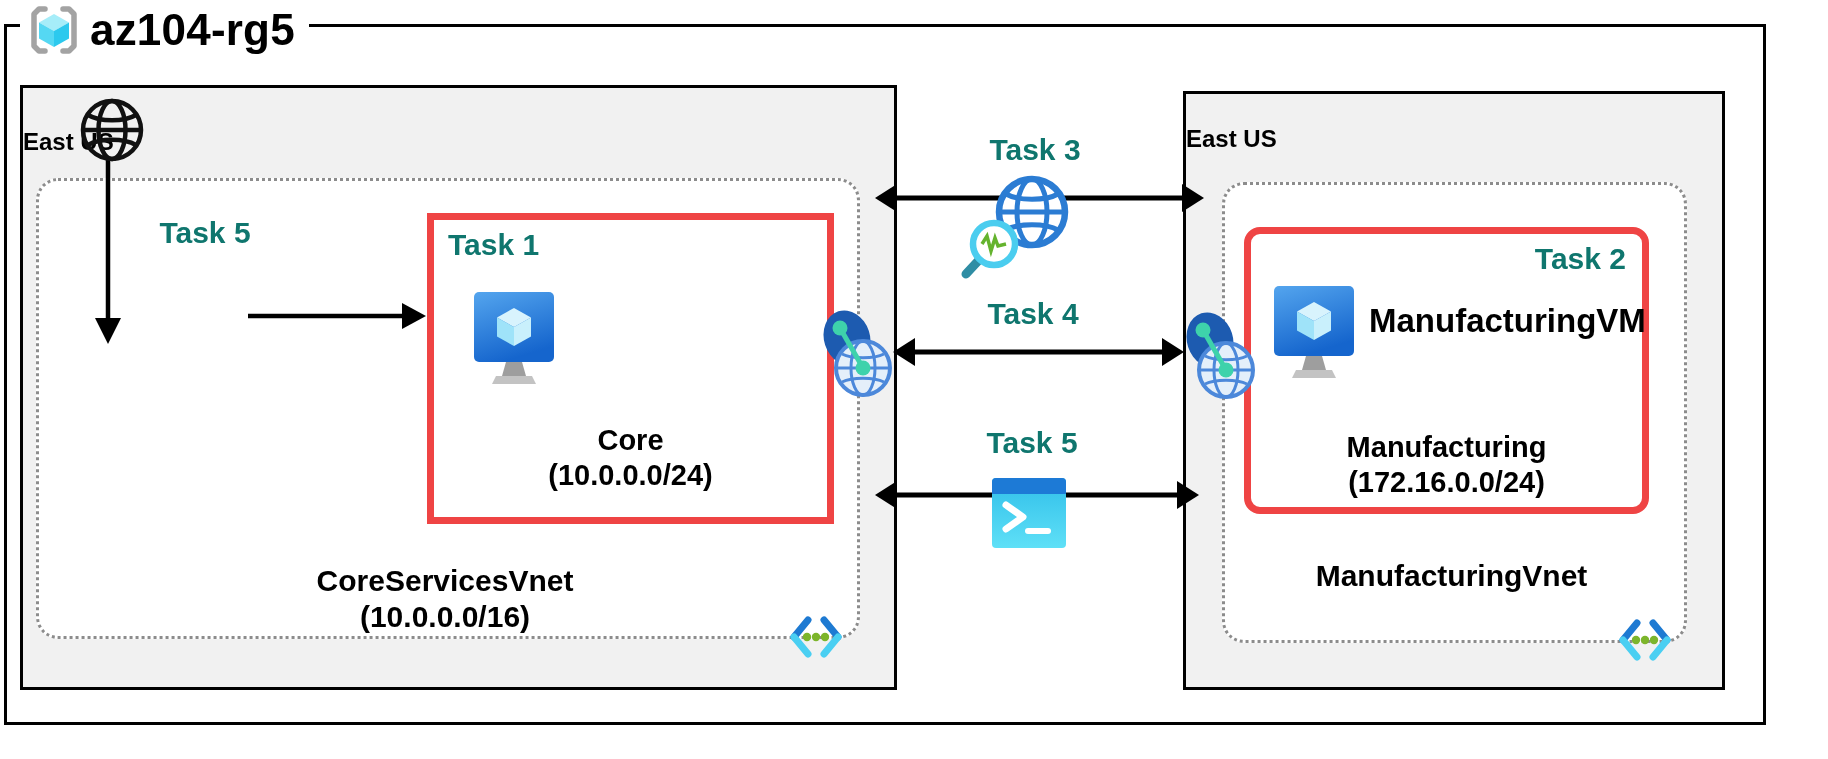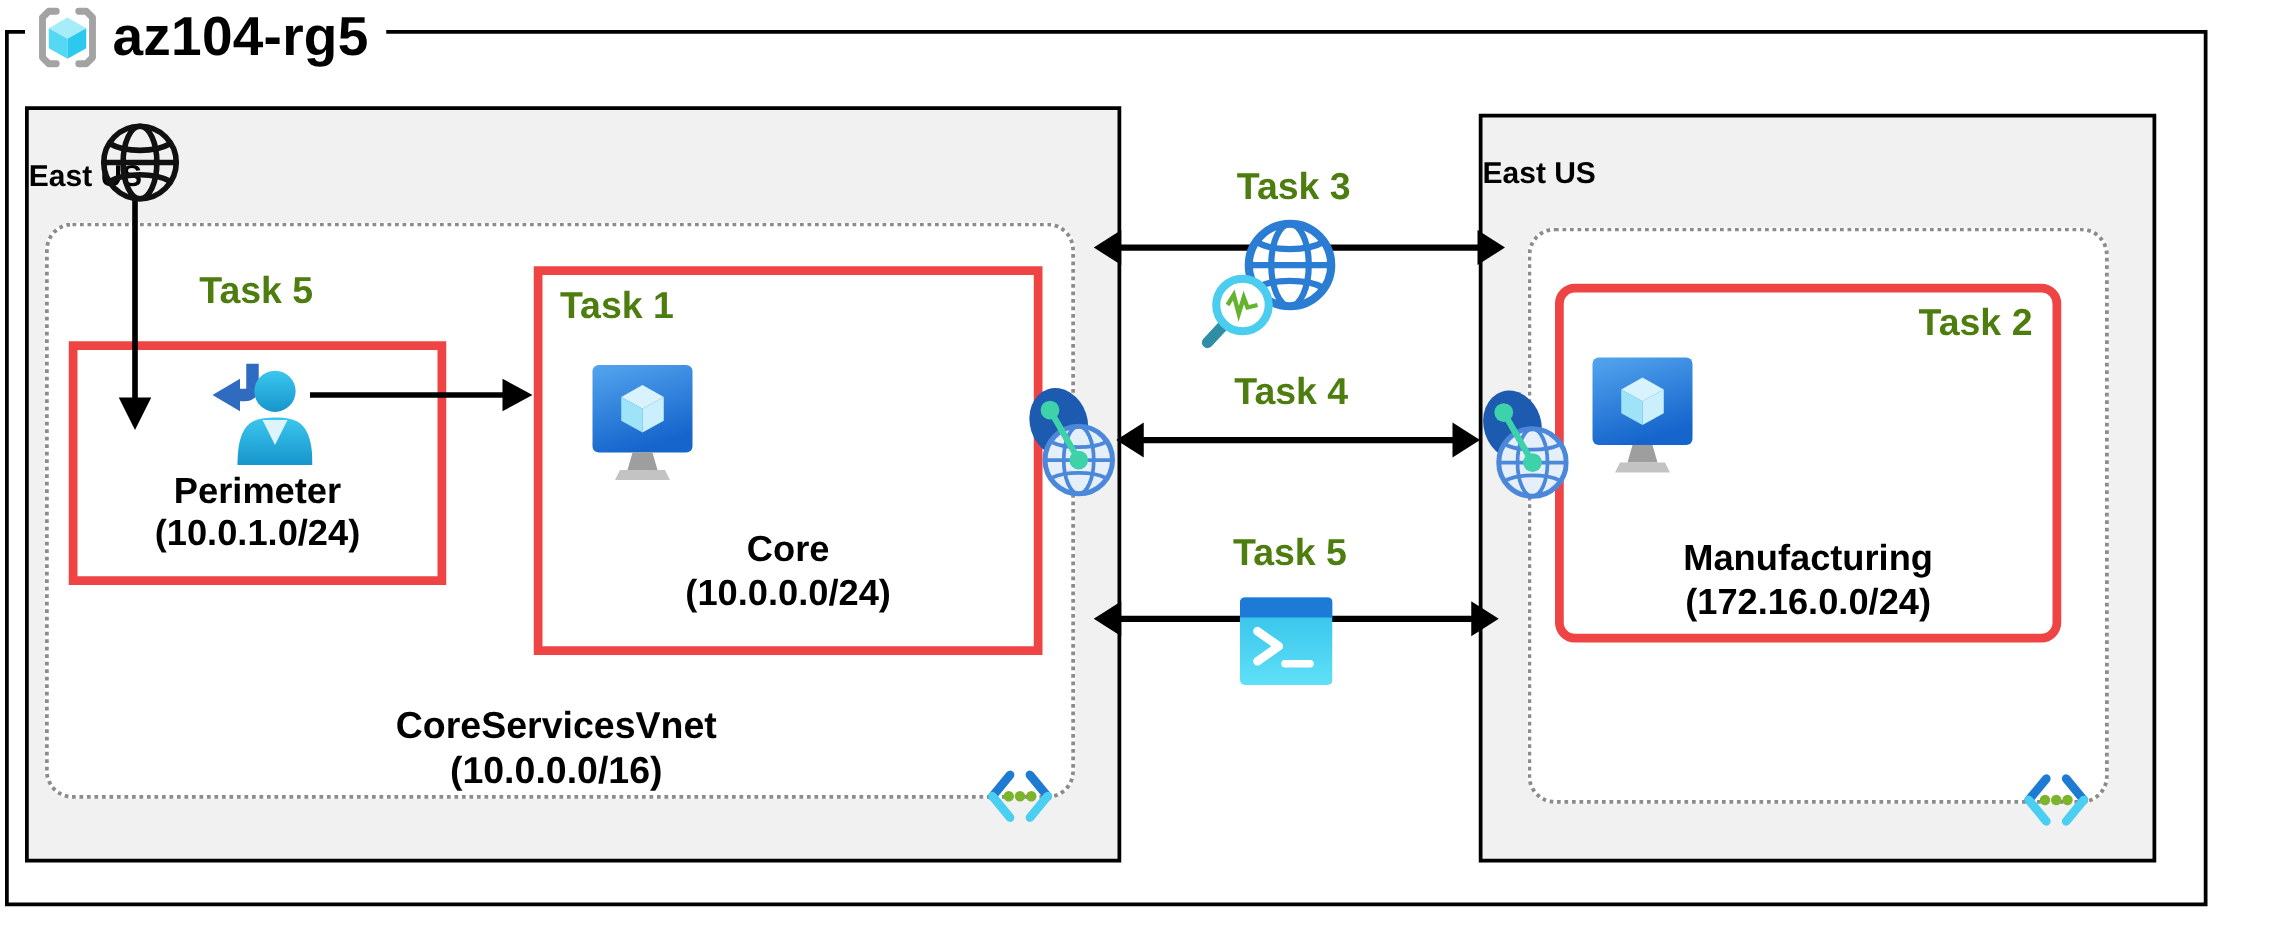--- a/index.html
+++ b/index.html
@@ -23,21 +23,21 @@
   
   .vnet-box{position:absolute;background:#fff;border:3px dotted #8c8c8c;border-radius:22px;}
   .vnet-left{left:36px;top:178px;width:818px;height:455px;}
   .vnet-right{left:1222px;top:182px;width:459px;height:455px;}
   .vnet-label{position:absolute;left:0;right:0;text-align:center;font-size:30px;line-height:36px;}
   
   .task-box{position:absolute;background:#fff;border:7px solid #ef4444;}
   .perimeter-box{left:55px;top:273px;width:288px;height:181px;}
   .task1-box{left:427px;top:213px;width:393px;height:297px;}
   .task2-box{left:1244px;top:227px;width:391px;height:273px;border-radius:16px;}
-  .task-label{color:#4d7c0f;font-size:30px;white-space:nowrap;}
+  .task-label{color:#0f766e;font-size:30px;white-space:nowrap;}
   .subnet-label{position:absolute;left:0;right:0;text-align:center;font-size:29px;line-height:34px;}
   .vm-row-label{font-size:33px;white-space:nowrap;}
   svg.arrow{position:absolute;z-index:3;}
   svg.icon{position:absolute;z-index:4;}
   .centered-text{text-align:center;}
 </style>
 </head>
 <body>
 
 <div class="canvas">
@@ -66,37 +66,20 @@
       <line x1="5" y1="34" x2="63" y2="34"></line>
       <path d="M10,19 C22,26 46,26 58,19"></path>
       <path d="M10,49 C22,42 46,42 58,49"></path>
     </g>
   </svg>
 
   <div class="abs vnet-box vnet-left"></div>
 
   <div class="abs task-label centered-text" style="left:130px;top:216px;width:150px;">Task 5</div>
 
-  <div class="abs task-box perimeter-box">
-    <svg class="icon" style="left:100px;top:6px" width="88" height="86" viewBox="0 0 88 86">
-      <defs>
-        <linearGradient id="gu" x1="0" y1="0" x2="0" y2="1">
-          <stop offset="0" stop-color="#3bc7ee"></stop>
-            <stop offset="1" stop-color="#1795cc"></stop>
-        </linearGradient>
-      </defs>
-      <path d="M40,5 L40,24 Q40,30 34,30 L28,30" fill="none" stroke="#2f6cc0" stroke-width="10"></path>
-      <polygon points="30,17 30,43 8,30" fill="#2f6cc0"></polygon>
-      <circle cx="58" cy="27" r="16.5" fill="url(#gu)"></circle>
-      <path d="M28,86 C28,52 40,48 58,48 C76,48 88,52 88,86 Z" fill="url(#gu)"></path>
-      <polygon points="48,50 58,70 68,50" fill="#ddf4fc"></polygon>
-    </svg>
-    <div class="subnet-label" style="top:96px;">Perimeter</div>
-    <div class="subnet-label" style="top:130px;">(10.0.1.0/24)</div>
-  </div>
 
   <div class="abs task-box task1-box">
     <div class="abs task-label" style="left:14px;top:8px;">Task 1</div>
     <svg class="icon" style="left:38px;top:70px" width="84" height="100" viewBox="0 0 84 100">
       <defs>
         <linearGradient id="vm1" x1="0" y1="0" x2="0.35" y2="1">
           <stop offset="0" stop-color="#54a5ee"></stop>
             <stop offset="1" stop-color="#1565cd"></stop>
         </linearGradient>
       </defs>
@@ -141,25 +124,27 @@
             <stop offset="1" stop-color="#1565cd"></stop>
         </linearGradient>
       </defs>
       <rect x="2" y="2" width="80" height="70" rx="5" fill="url(#vm2)"></rect>
       <polygon points="42,18 59,27.5 42,37 25,27.5" fill="#d8f3fd"></polygon>
       <polygon points="25,27.5 42,37 42,56 25,46.5" fill="#9fe3f9"></polygon>
       <polygon points="59,27.5 42,37 42,56 59,46.5" fill="#c9f0fc"></polygon>
       <polygon points="34,72 50,72 54,86 30,86" fill="#9e9e9e"></polygon>
       <polygon points="24,86 60,86 64,94 20,94" fill="#c3c3c3"></polygon>
     </svg>
+    <div class="abs vm-row-label" style="left:118px;top:68px;">ManufacturingVM</div>
     <div class="subnet-label" style="top:196px;">Manufacturing</div>
     <div class="subnet-label" style="top:231px;">(172.16.0.0/24)</div>
   </div>
 
   <div class="abs" style="left:1222px;top:558px;width:459px;">
+    <div class="centered-text vnet-label" style="position:static;">ManufacturingVnet</div>
   </div>
 
   <svg class="icon" style="left:1616px;top:615px" width="58" height="50" viewBox="0 0 58 50">
     <line x1="21" y1="8" x2="7" y2="25" stroke="#1e7ad2" stroke-width="7" stroke-linecap="round"></line>
     <line x1="7" y1="25" x2="21" y2="42" stroke="#4acff2" stroke-width="7" stroke-linecap="round"></line>
     <line x1="37" y1="8" x2="51" y2="25" stroke="#1e7ad2" stroke-width="7" stroke-linecap="round"></line>
     <line x1="51" y1="25" x2="37" y2="42" stroke="#4acff2" stroke-width="7" stroke-linecap="round"></line>
     <circle cx="20" cy="25" r="4.2" fill="#7cb52b"></circle>
       <circle cx="29" cy="25" r="4.2" fill="#7cb52b"></circle>
       <circle cx="38" cy="25" r="4.2" fill="#7cb52b"></circle>

